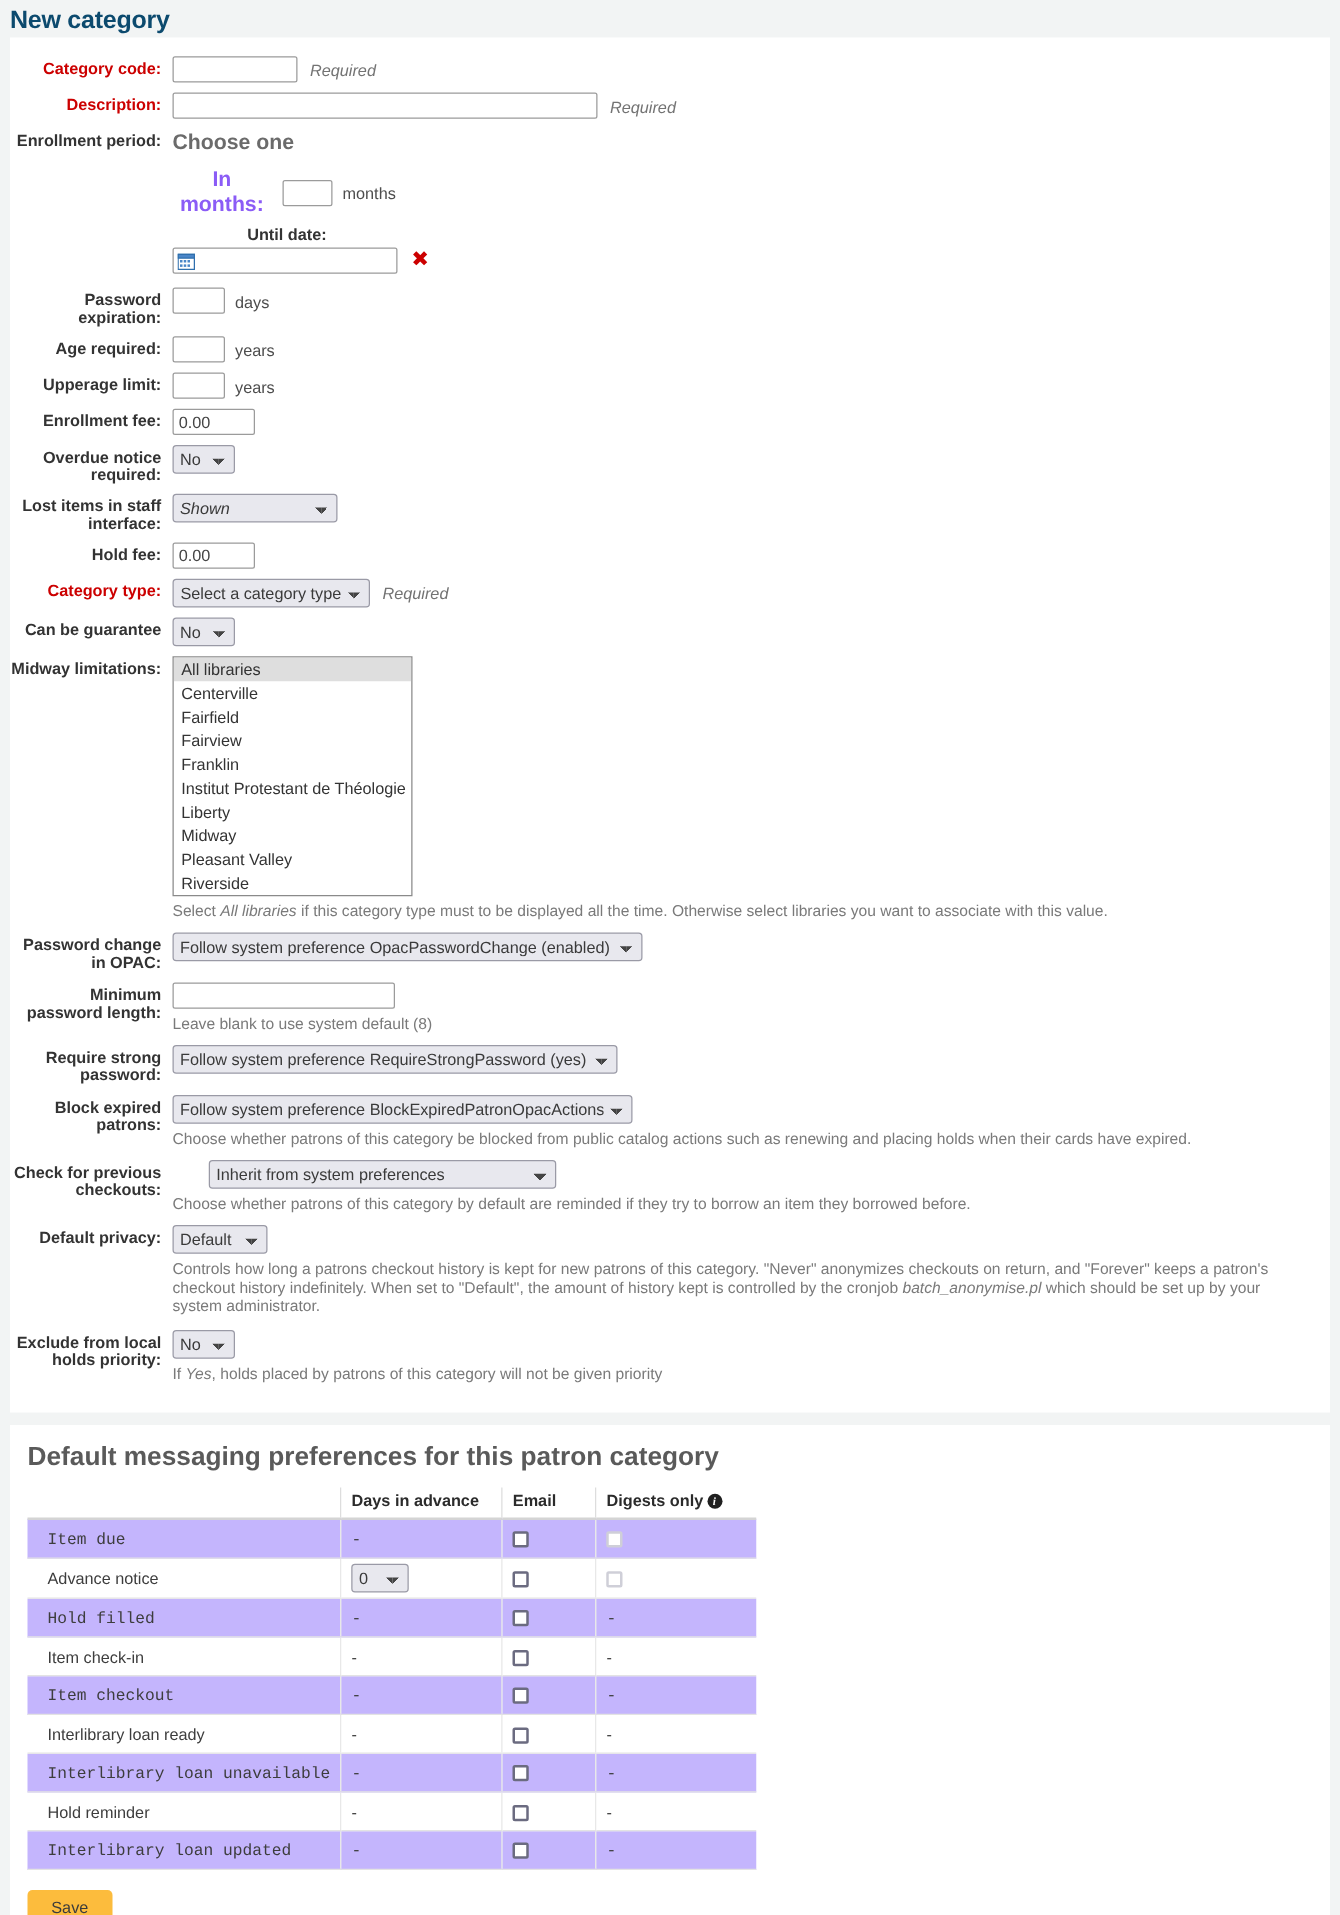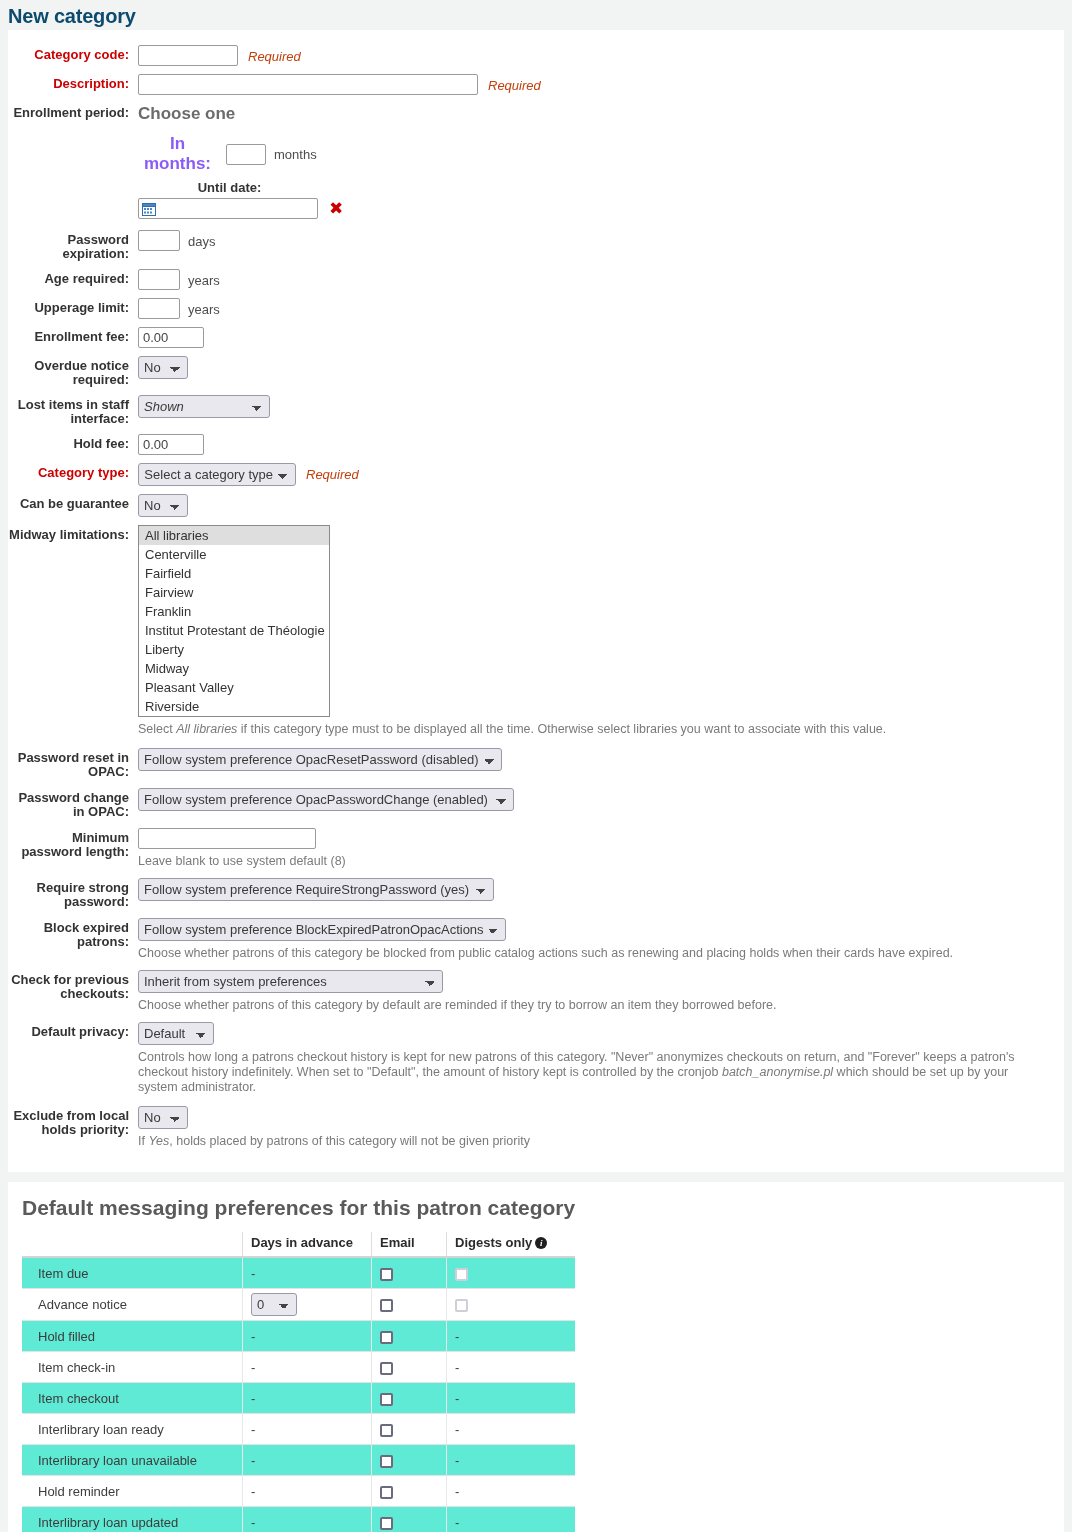--- a/index.html
+++ b/index.html
@@ -110,32 +110,32 @@
     background-repeat: no-repeat;
     outline: none;
   }
   .sel-yesno  { width: 50px; }
   .sel-lost   { width: 132px; font-style: italic; }
   .sel-cattype{ width: 158px; text-align: right; }
   .sel-pwreset{ width: 364px; }
   .sel-pwchg  { width: 376px; }
   .sel-strong { width: 356px; }
   .sel-block  { width: 368px; }
-  .sel-prev   { width: 305px; }
+  .sel-prev   { width: 278px; margin-left: 29px; }
   .sel-privacy{ width: 76px; }
   .sel-days   { width: 46px; }
 
   .suffix {
     font-size: 13px;
     color: #4d4d4d;
     margin-left: 8px;
     padding-top: 4px;
   }
   .required-note {
-    color: #c2410c;
+    color: #737373;
     font-style: italic;
     font-size: 13px;
     margin-left: 10px;
     padding-top: 4px;
   }
 
   
   .choose-one {
     font-size: 17px;
     font-weight: bold;
@@ -244,21 +244,21 @@
   table.msg th.c0 { border-left: 0; }
   table.msg td {
     padding: 4px 8px;
     border-bottom: 1px solid #e3e3e3;
     border-left: 1px solid #e8e8e8;
     vertical-align: middle;
     height: 22px;
     color: #3d3d3d;
   }
   table.msg td.c0 { border-left: 0; padding-left: 16px; white-space: nowrap; }
-  table.msg tr.alt td { background: #5eead4; }
+  table.msg tr.alt td { background: #c4b5fd; font-family: Liberation Mono, monospace; }
   .col-name { width: 196px; }
   .col-days { width: 112px; }
   .col-mail { width: 58px; }
   .col-dig  { width: 112px; }
 
   .cb {
     width: 13px;
     height: 13px;
     border: 2px solid #6b6b80;
     border-radius: 2px;
@@ -455,28 +455,20 @@
             <div class="opt">Midway</div>
             <div class="opt">Pleasant Valley</div>
             <div class="opt">Riverside</div>
           </div>
         <div class="hint">
           <span>Select </span><i>All libraries</i><span> if this category type must to be displayed all the time. Otherwise select libraries you want to associate with this value.</span>
         </div>
       </div>
     </div>
 
-    <div class="frow" style="margin-top:10px;">
-      <div class="flabel">Password reset in OPAC:</div>
-      <div class="fbody">
-        <select class="sel-pwreset">
-          <option>Follow system preference OpacResetPassword (disabled)</option>
-        </select>
-      </div>
-    </div>
 
     <div class="frow" style="margin-top:8px;">
       <div class="flabel">Password change in OPAC:</div>
       <div class="fbody">
         <select class="sel-pwchg">
           <option>Follow system preference OpacPasswordChange (enabled)</option>
         </select>
       </div>
     </div>
 

